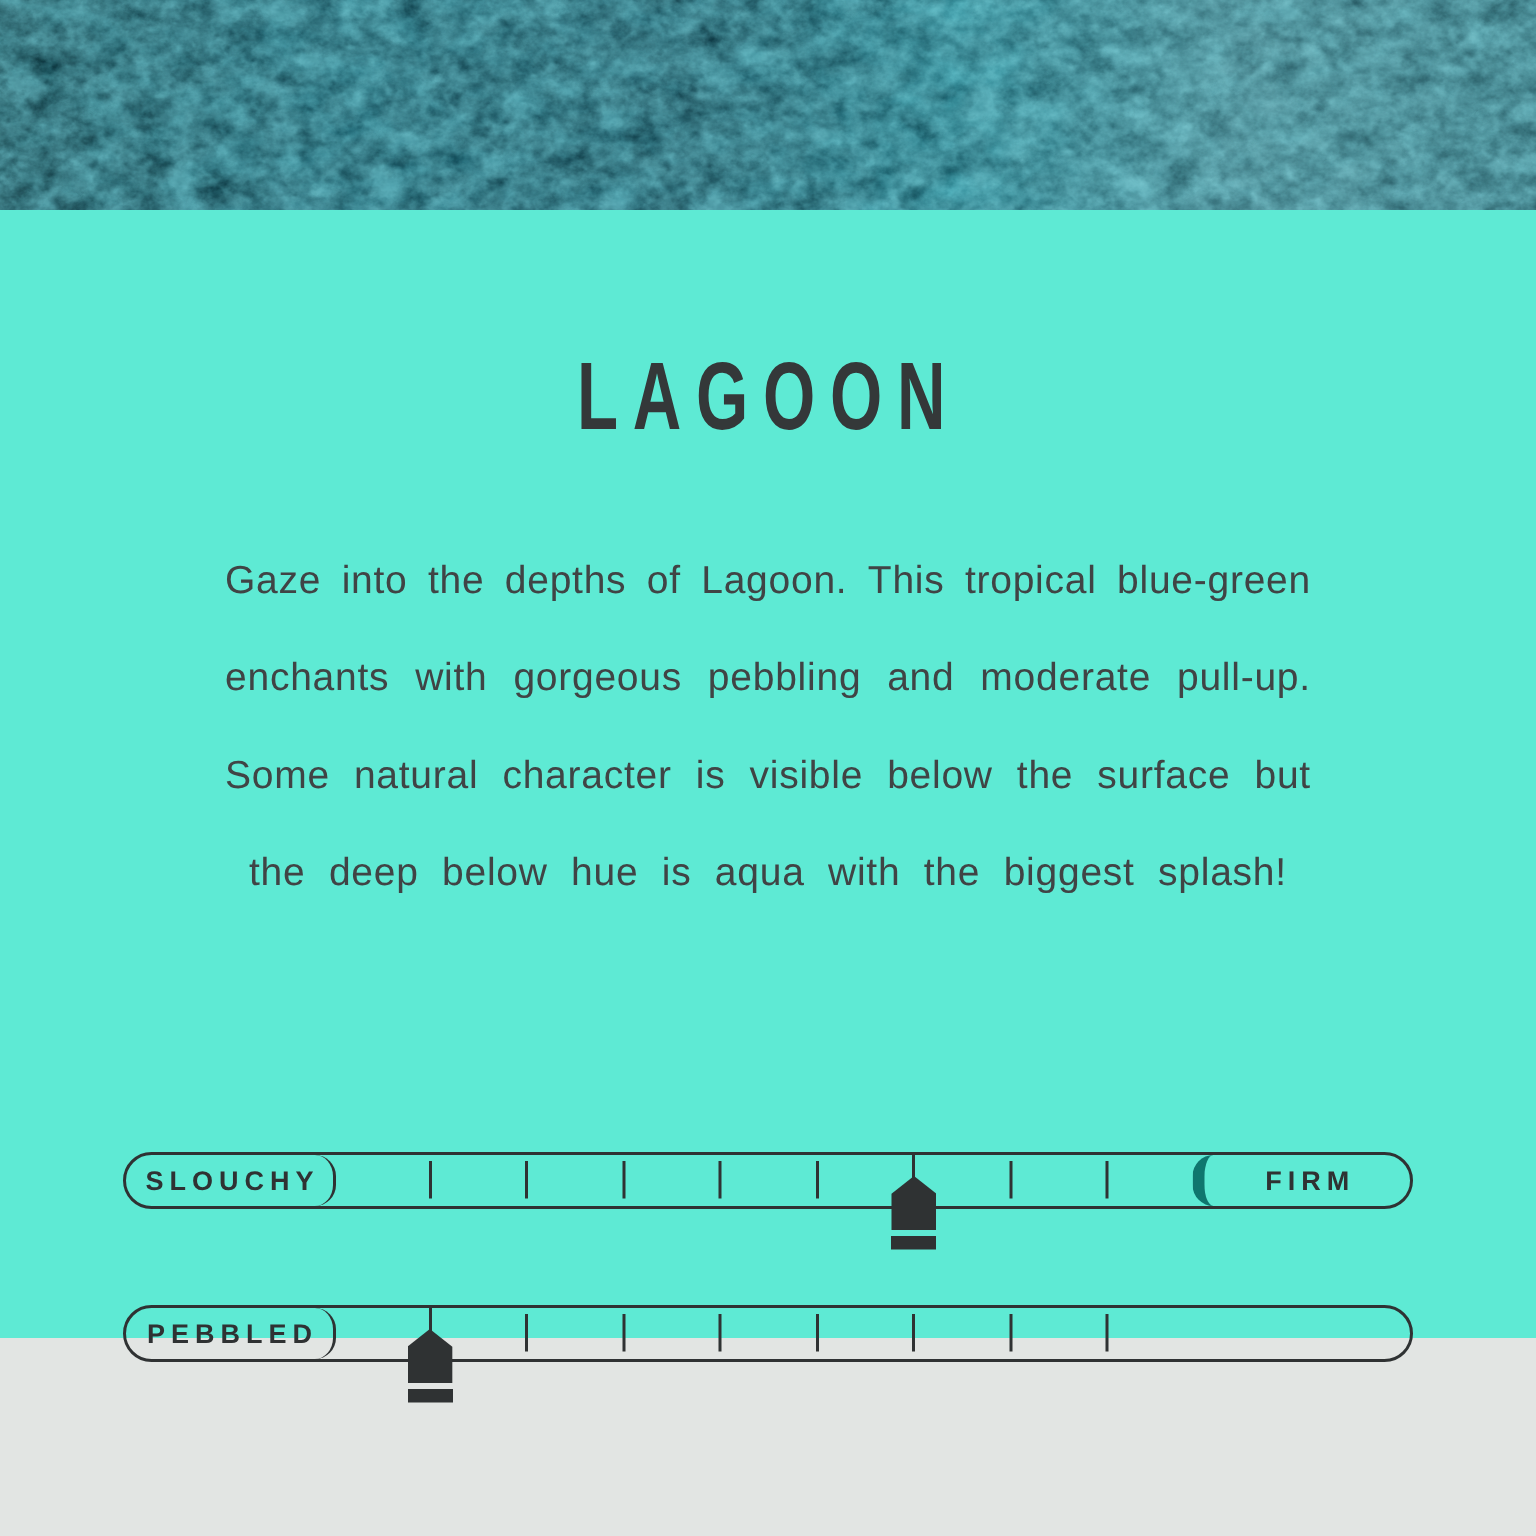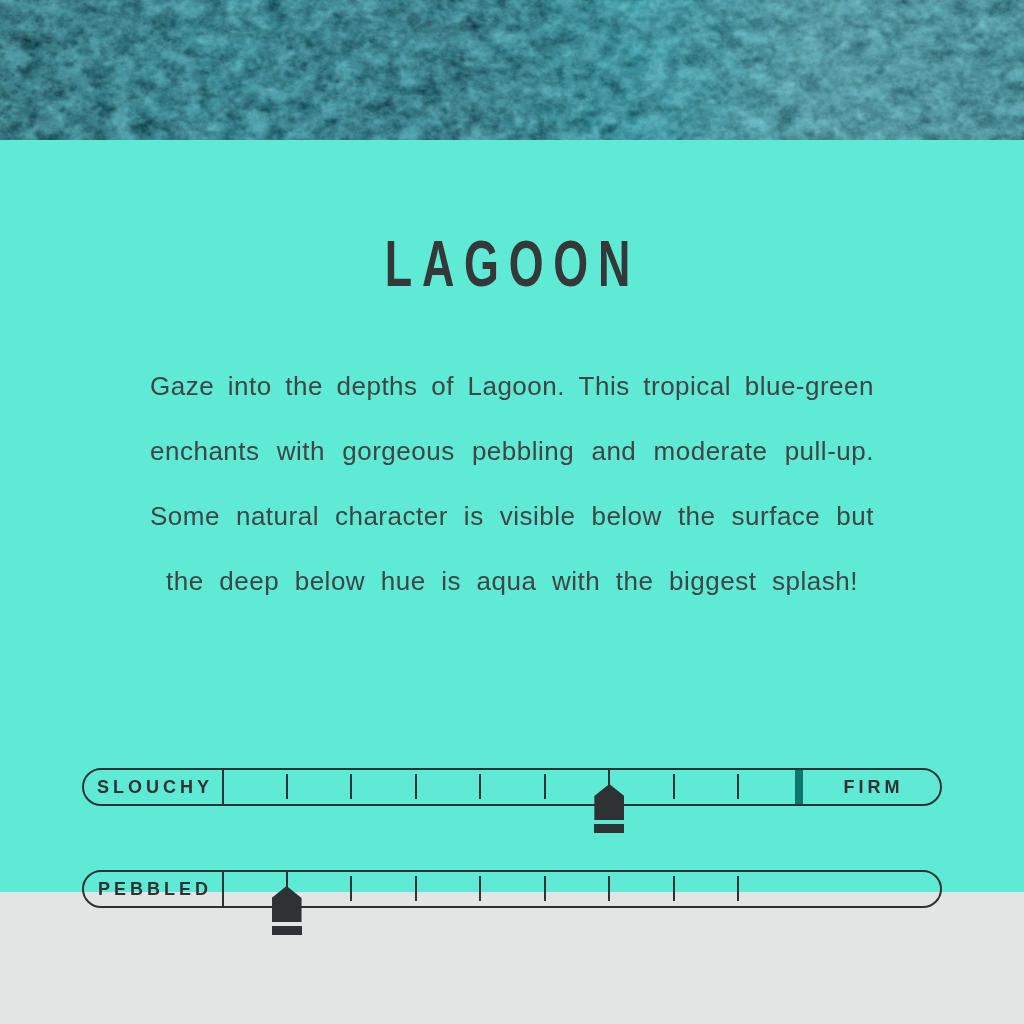--- a/index.html
+++ b/index.html
@@ -78,20 +78,21 @@
     border-radius: 19px;
     background: transparent;
   }
   .cap-left, .cap-right {
     position: absolute;
     top: 0;
     bottom: 0;
     display: flex;
     align-items: center;
     justify-content: center;
+    border-radius: 14px;
   }
   .cap-left  { left: 0;  width: 138px; border-right: 2px solid #2f3233; }
   .cap-right { right: 0; width: 137px; border-left: 8px solid #0f766e; }
   .cap-label {
     font-size: 18px;
     font-weight: bold;
     letter-spacing: 4px;
     padding-left: 4px; 
     color: #2f3233;
     white-space: nowrap;

